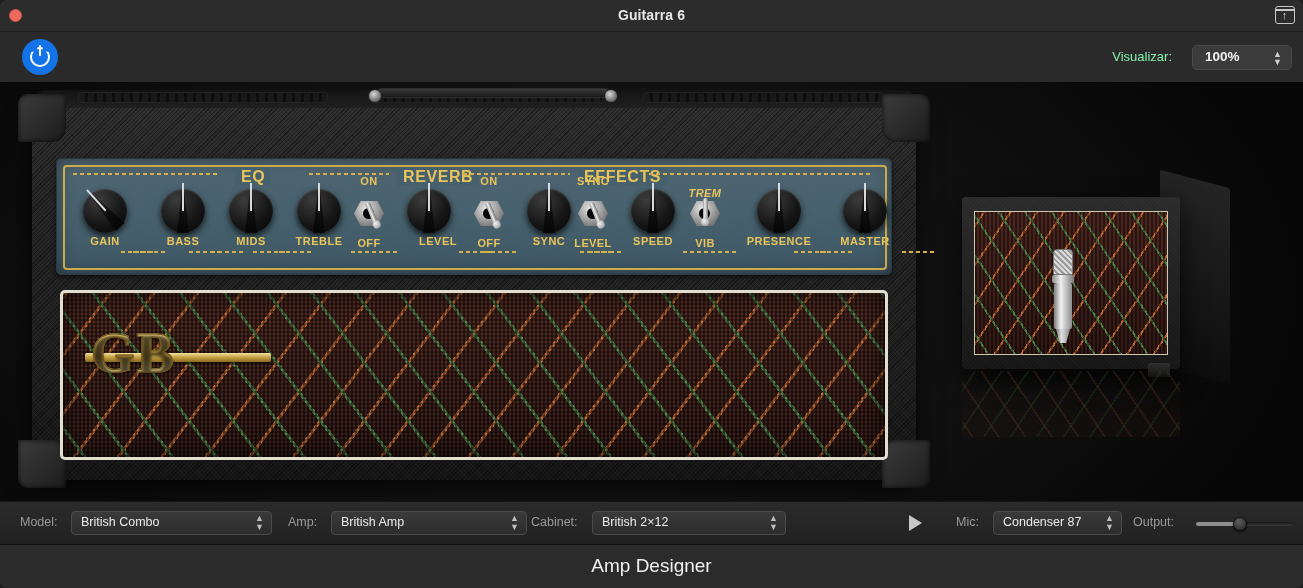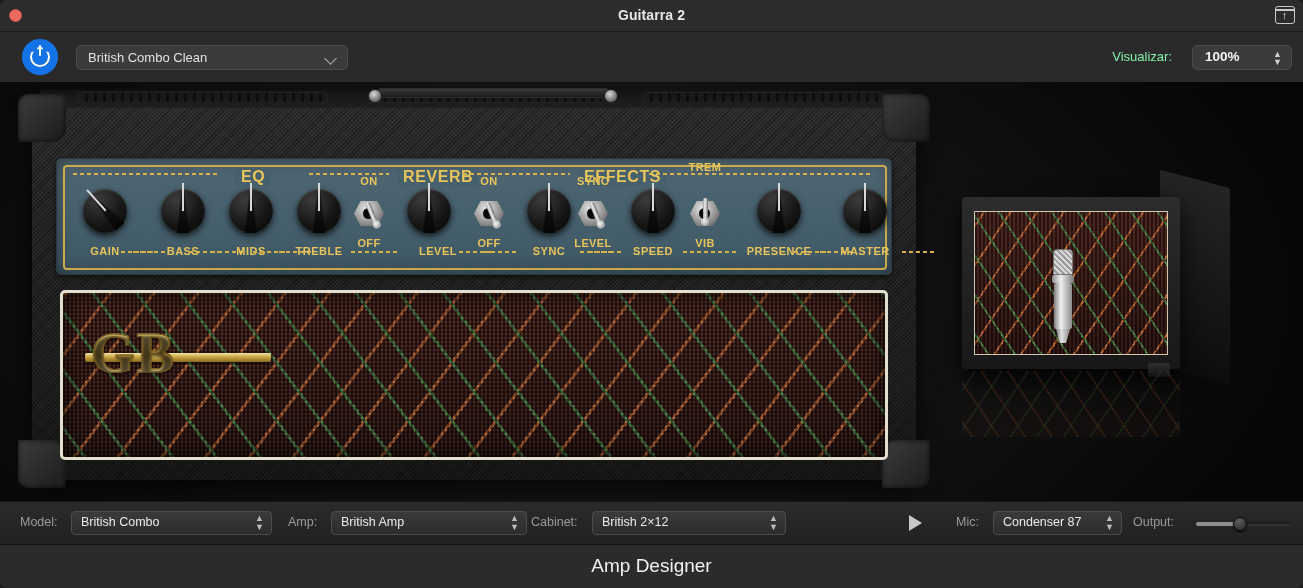--- a/index.html
+++ b/index.html
@@ -226,21 +226,21 @@
     width: 12px; height: 40px;
     background: linear-gradient(180deg,#1a1a1a,#050505);
     clip-path: polygon(38% 0, 62% 0, 100% 100%, 0 100%);
   }
   .knob .ptr .line {
     position:absolute; left: 8.2px; top: 0px;
     width: 1.6px; height: 28px;
     background: #d9d9d9;
   }
   .knob-label {
-    position: absolute; top: 86px;
+    position: absolute; top: 76px;
     font-size: 11px; font-weight: bold; letter-spacing: .5px;
     color: #e8c45a; text-align: center;
   }
   .toggle { position:absolute; width: 32px; height: 40px; }
   .toggle .plate {
     position:absolute; left: 1px; top: 8px;
     width: 30px; height: 25px;
     background: radial-gradient(circle at 40% 30%, #e7e7e7, #8d8d8d 60%, #4a4a4a);
     clip-path: polygon(22% 0, 78% 0, 100% 50%, 78% 100%, 22% 100%, 0 50%);
   }
@@ -442,32 +442,28 @@
     font-size: 19px; color: #f0f0f0;
   }
 </style>
 </head>
 <body>
 
 <div id="app">
 
   <div id="titlebar">
     <div id="close-dot"></div>
-    <div id="win-title">Guitarra 2</div>
+    <div id="win-title">Guitarra 6</div>
     <div id="export-btn"></div>
   </div>
 
   <div id="header">
     <div id="power-btn">
       <div class="ring"></div>
       <div class="bar"></div>
-    </div>
-    <div id="preset-select">
-      <div class="label">British Combo Clean</div>
-      <div class="chev"></div>
     </div>
     <div id="view-label">Visualizar:</div>
     <div id="zoom-select">
       <div class="label">100%</div>
       <div class="stepper">▲<br>▼</div>
     </div>
   </div>
 
   <div id="stage">
 
@@ -602,21 +598,21 @@
             <div class="hole"></div>
             <div class="lever" style="transform:rotate(-22deg) translateY(4px)"></div>
           </div>
           <div class="tg-up" style="left: 511px; top: 16px;">SYNC</div>
           <div class="tg-dn" style="left: 511px; top: 78px;">LEVEL</div>
           <div class="toggle" style="left: 632px; top: 34px;">
             <div class="plate"></div>
             <div class="hole"></div>
             <div class="lever" style="transform:rotate(0deg) translateY(0px)"></div>
           </div>
-          <div class="tg-up" style="left: 623px; top: 2px;">TREM</div>
+          <div class="tg-up" style="left: 623px; top: 28px; font-style: italic;">TREM</div>
           <div class="tg-dn" style="left: 623px; top: 78px;">VIB</div>
           <div style="position: absolute; top: 14px; height: 2px; left: 16px; width: 146px; background: repeating-linear-gradient(90deg, rgb(215, 178, 74) 0px, rgb(215, 178, 74) 4px, transparent 4px, transparent 7px);"></div>
           <div style="position: absolute; top: 14px; height: 2px; left: 252px; width: 80px; background: repeating-linear-gradient(90deg, rgb(215, 178, 74) 0px, rgb(215, 178, 74) 4px, transparent 4px, transparent 7px);"></div>
           <div style="position: absolute; top: 14px; height: 2px; left: 406px; width: 107px; background: repeating-linear-gradient(90deg, rgb(215, 178, 74) 0px, rgb(215, 178, 74) 4px, transparent 4px, transparent 7px);"></div>
           <div style="position: absolute; top: 14px; height: 2px; left: 592px; width: 222px; background: repeating-linear-gradient(90deg, rgb(215, 178, 74) 0px, rgb(215, 178, 74) 4px, transparent 4px, transparent 7px);"></div>
         </div>
 
       <div id="grille">
         <div id="gb-logo">
           <div class="bar"></div>

